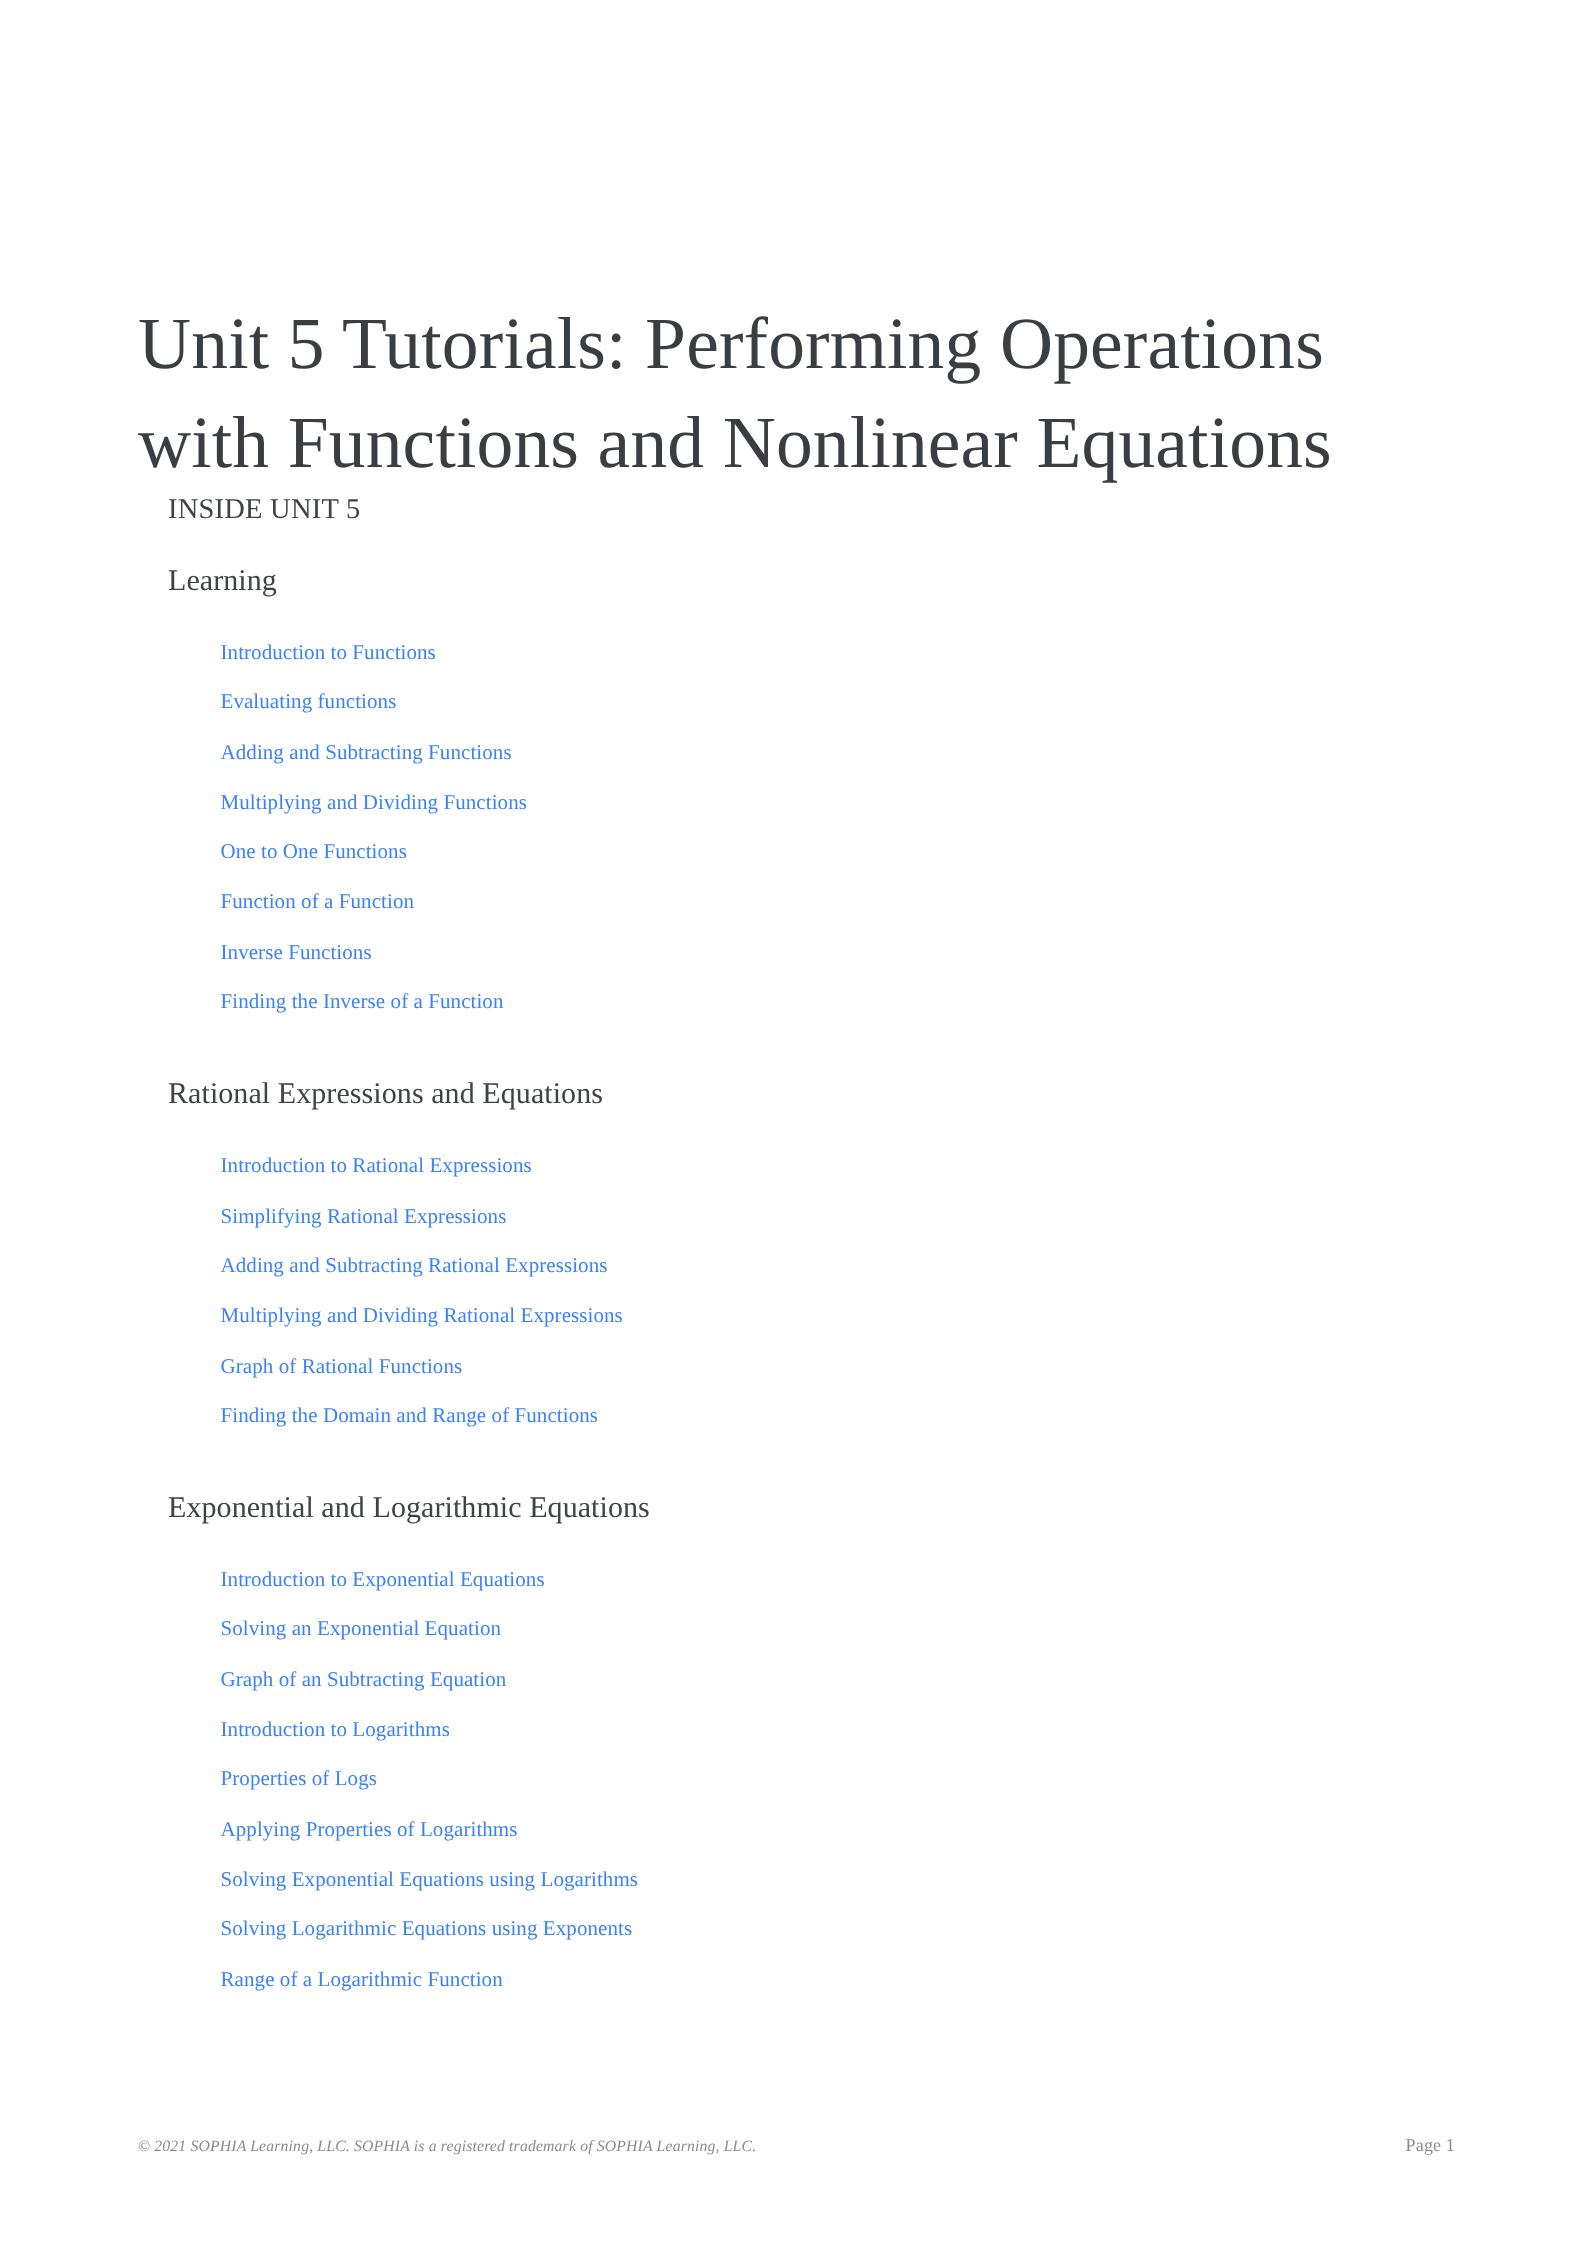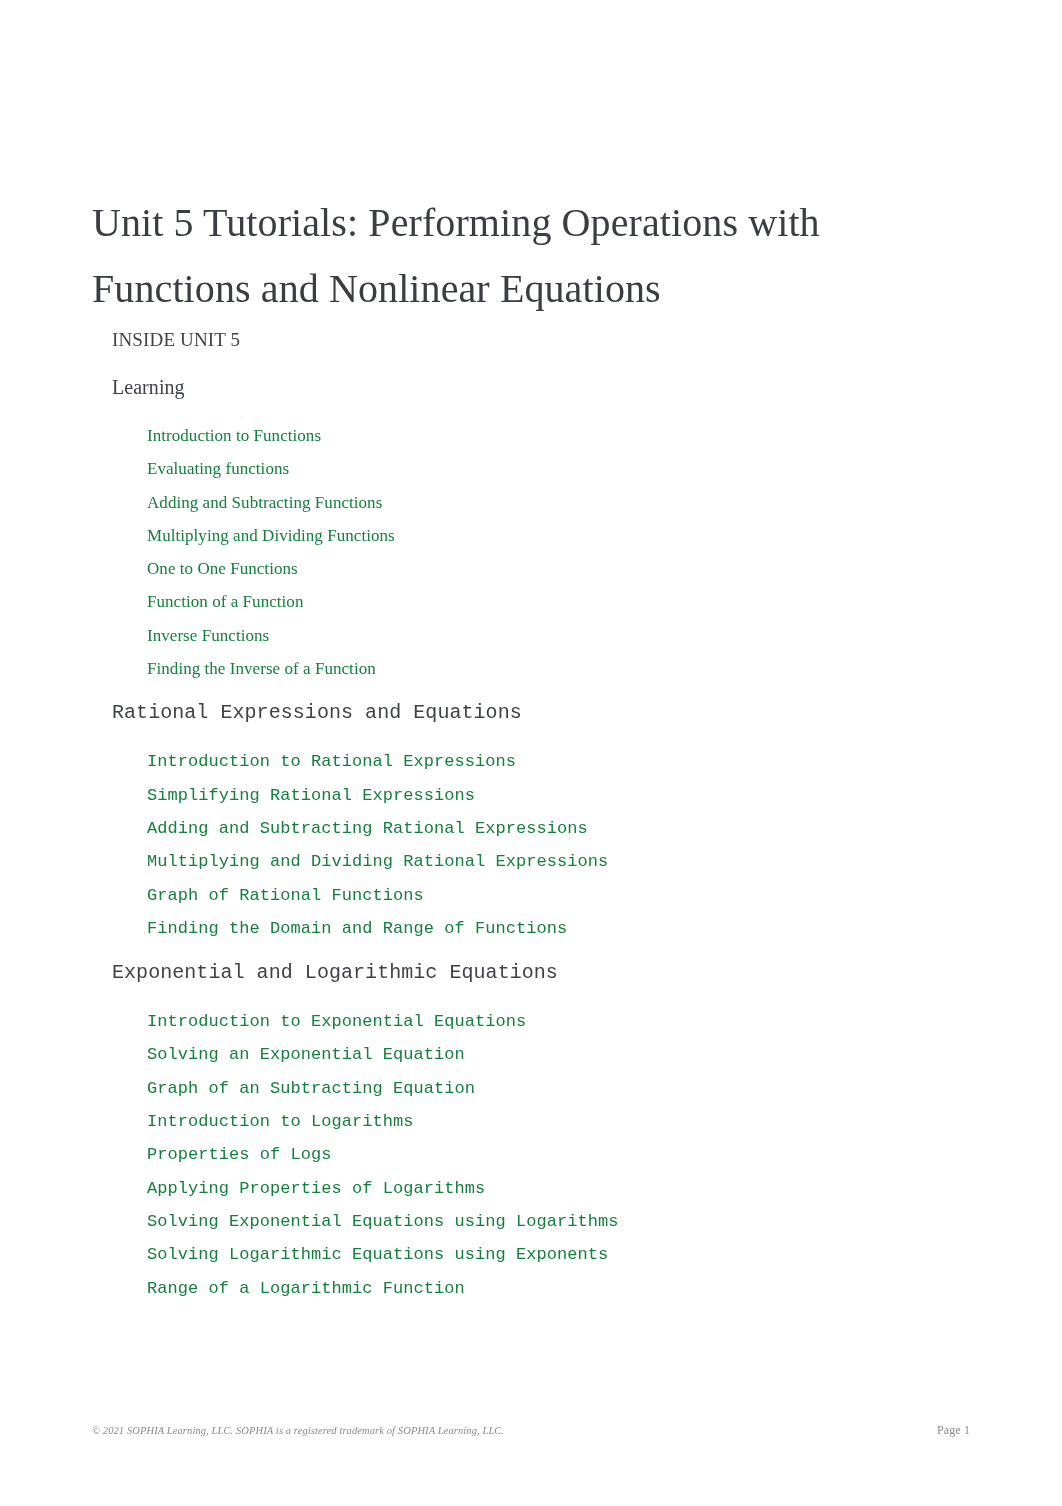--- a/index.html
+++ b/index.html
@@ -17,21 +17,21 @@
     font-family: "Liberation Serif", "DejaVu Serif", serif;
     -webkit-font-smoothing: antialiased;
   }
 
   
   .doc-title {
     position: absolute;
     left: 92px;
     top: 163px;
     width: 800px;
-    font-size: 40px;
+    font-size: 49px;
     line-height: 66px;
     font-weight: 400;
     color: #3a3d42;
     letter-spacing: 0.1px;
   }
 
   
   .content {
     position: absolute;
     left: 112px;
@@ -45,42 +45,41 @@
     color: #3f4247;
     margin: 0 0 19px 0;
     letter-spacing: 0.15px;
   }
 
   .group {
     margin: 0;
   }
 
   .group + .group {
-    margin-top: 14px;
-    font-family: Liberation Mono, monospace;
+    margin-top: 30px;
   }
 
   .group-heading {
     font-size: 20px;
     line-height: 28px;
     color: #3f4247;
     margin: 0 0 18px 0;
     letter-spacing: 0.05px;
   }
 
   .group-items {
     list-style: none;
     margin: 0;
     padding: 0 0 0 35px;
   }
 
   .group-items li {
-    font-size: 17px;
+    font-size: 14px;
     line-height: 33.3px;
-    color: #15803d;
+    color: #3b82f6;
     letter-spacing: 0.05px;
     white-space: nowrap;
   }
 
   
   .footer {
     position: absolute;
     left: 92px;
     right: 92px;
     top: 1423px;

